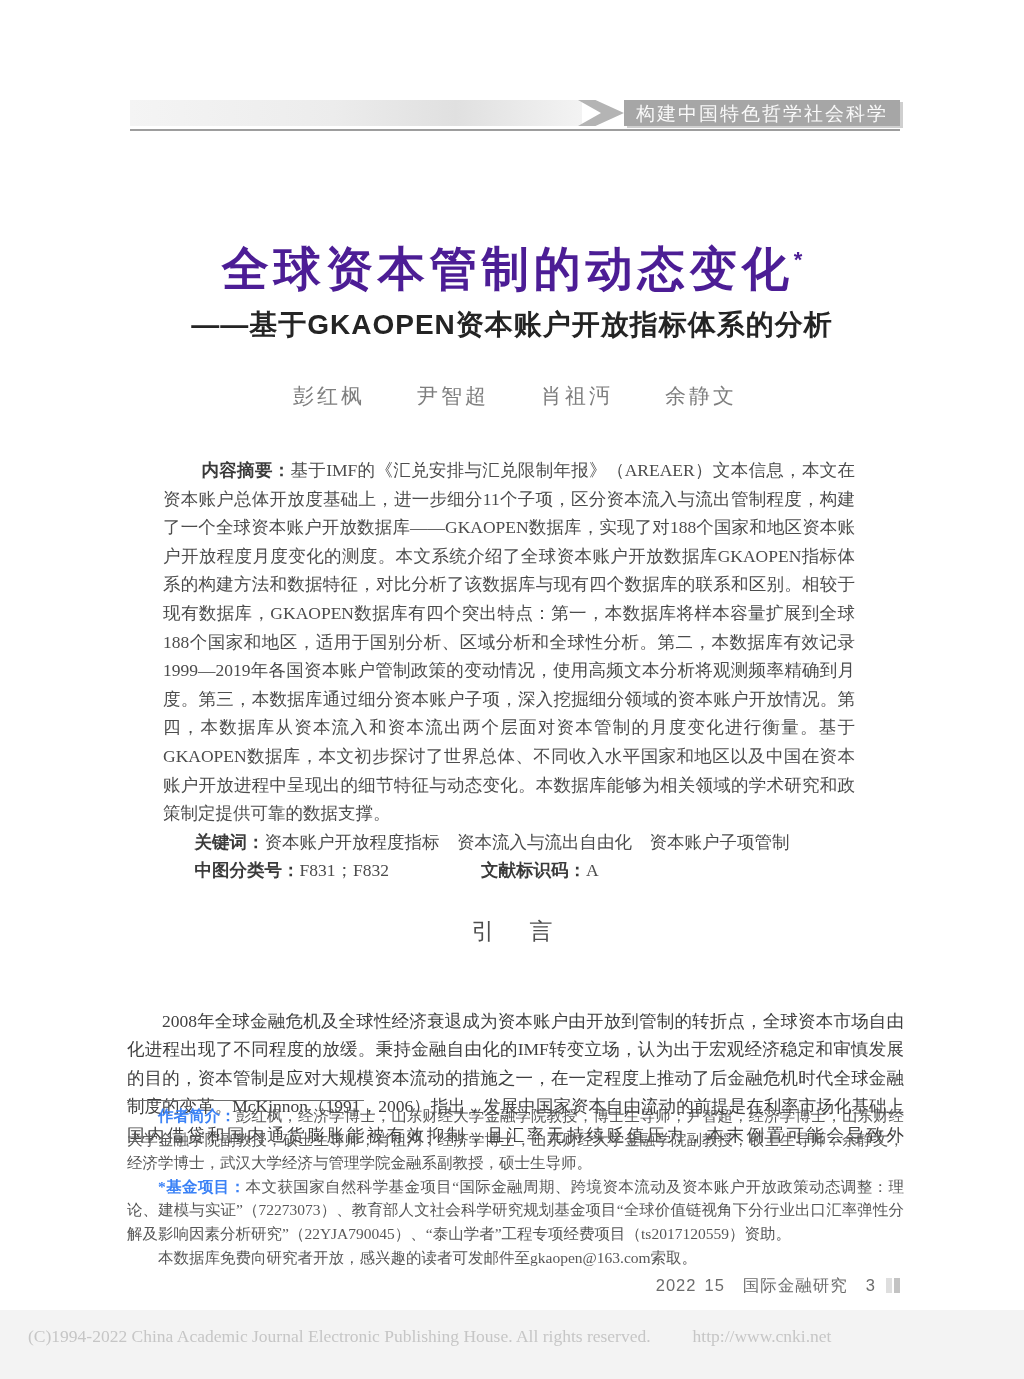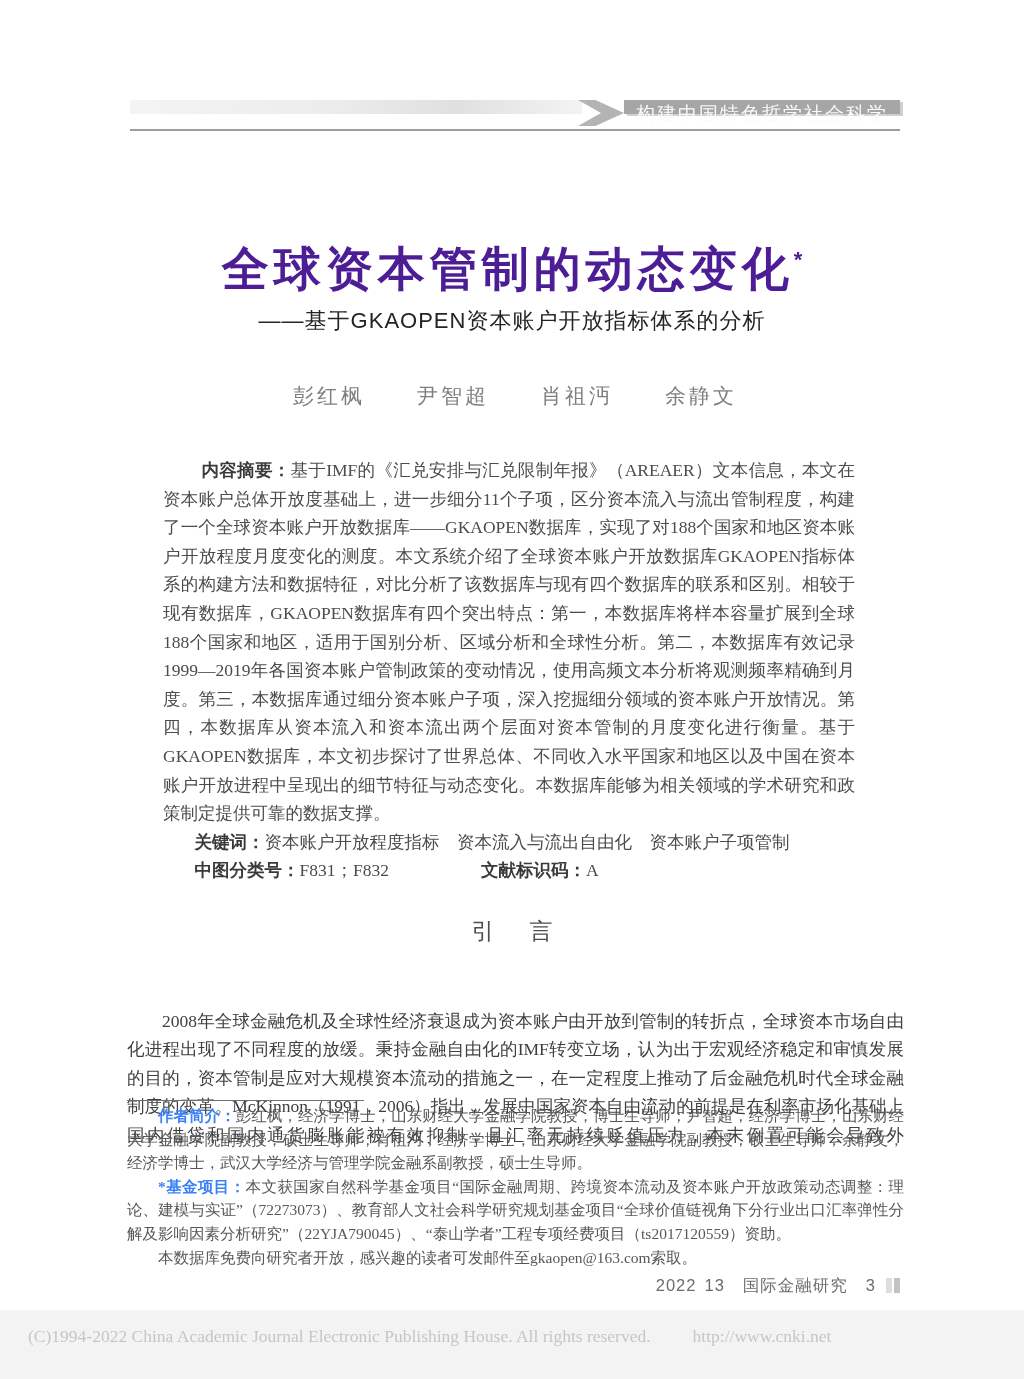--- a/index.html
+++ b/index.html
@@ -6,21 +6,21 @@
   html,body { width:1024px; height:1379px; }
   body {
     position:relative;
     background:#ffffff;
     font-family:"Liberation Serif","DejaVu Serif",serif;
     color:#444;
     overflow:hidden;
   }
 
   
-  .banner-row { position:absolute; left:130px; top:100px; width:770px; height:14px; display:flex; align-items:stretch; }
+  .banner-row { position:absolute; left:130px; top:100px; width:770px; height:26px; display:flex; align-items:stretch; }
   .banner-bar { flex:1; background:linear-gradient(to right,#f4f4f4 0%,#ececec 45%,#e0e0e0 72%,#f3f3f3 100%); }
   .banner-chevron {
     width:46px; height:26px; background:#b4b4b4; margin-left:-4px;
     clip-path:polygon(0 0,38% 0,100% 50%,38% 100%,0 100%,50% 50%);
   }
   .banner-box {
     background:#a6a6a6; color:#fafafa; padding:0 12px; line-height:27px;
     font-family:"Liberation Sans","DejaVu Sans",sans-serif;
     font-size:19px; letter-spacing:2px; white-space:nowrap;
     box-shadow:3px 2px 0 #cfcfcf;
@@ -30,21 +30,21 @@
   
   .title-wrap { position:absolute; left:100px; top:241px; width:824px; text-align:center; }
   .article-title {
     font-family:"Liberation Sans","DejaVu Sans",sans-serif;
     font-size:47px; font-weight:bold; color:#4c1d95; letter-spacing:5px; line-height:1.2;
   }
   .article-title sup { font-size:22px; vertical-align:18px; letter-spacing:0; }
   .article-subtitle {
     margin-top:9px;
     font-family:"Liberation Sans","DejaVu Sans",sans-serif;
-    font-size:22px; font-weight:normal; color:#242424; letter-spacing:1px;
+    font-size:28px; font-weight:bold; color:#242424; letter-spacing:1px;
   }
   .authors-row {
     position:absolute; left:130px; top:382px; width:770px;
     display:flex; justify-content:center; gap:52px;
     font-family:"Liberation Sans","DejaVu Sans",sans-serif;
     font-size:21px; color:#7e7e7e; letter-spacing:3px;
   }
 
   
   .abstract-block {
@@ -142,18 +142,18 @@
 </div>
 
 <div class="footnote-rule"></div>
 <div class="footnote-block">
   <p><span class="lbl">作者简介：</span><span>彭红枫，经济学博士，山东财经大学金融学院教授，博士生导师；尹智超，经济学博士，山东财经大学金融学院副教授，硕士生导师；肖祖沔，经济学博士，山东财经大学金融学院副教授，硕士生导师；余静文，经济学博士，武汉大学经济与管理学院金融系副教授，硕士生导师。</span></p>
   <p><span class="lbl">*基金项目：</span><span>本文获国家自然科学基金项目“国际金融周期、跨境资本流动及资本账户开放政策动态调整：理论、建模与实证”（72273073）、教育部人文社会科学研究规划基金项目“全球价值链视角下分行业出口汇率弹性分解及影响因素分析研究”（22YJA790045）、“泰山学者”工程专项经费项目（ts2017120559）资助。</span></p>
   <p>本数据库免费向研究者开放，感兴趣的读者可发邮件至gkaopen@163.com索取。</p>
 </div>
 
 <div class="page-footer">
-  <span class="year">2022</span><span class="issue">13</span><span class="journal">国际金融研究</span><span class="pageno">3</span><span class="footer-bars"><i class="b1"></i><i class="b2"></i></span>
+  <span class="year">2022</span><span class="issue">15</span><span class="journal">国际金融研究</span><span class="pageno">3</span><span class="footer-bars"><i class="b1"></i><i class="b2"></i></span>
 </div>
 
 <div class="copyright-strip">
   <span class="txt">(C)1994-2022 China Academic Journal Electronic Publishing House. All rights reserved.</span><span class="url">http://www.cnki.net</span>
 </div>
 
 </body></html>

